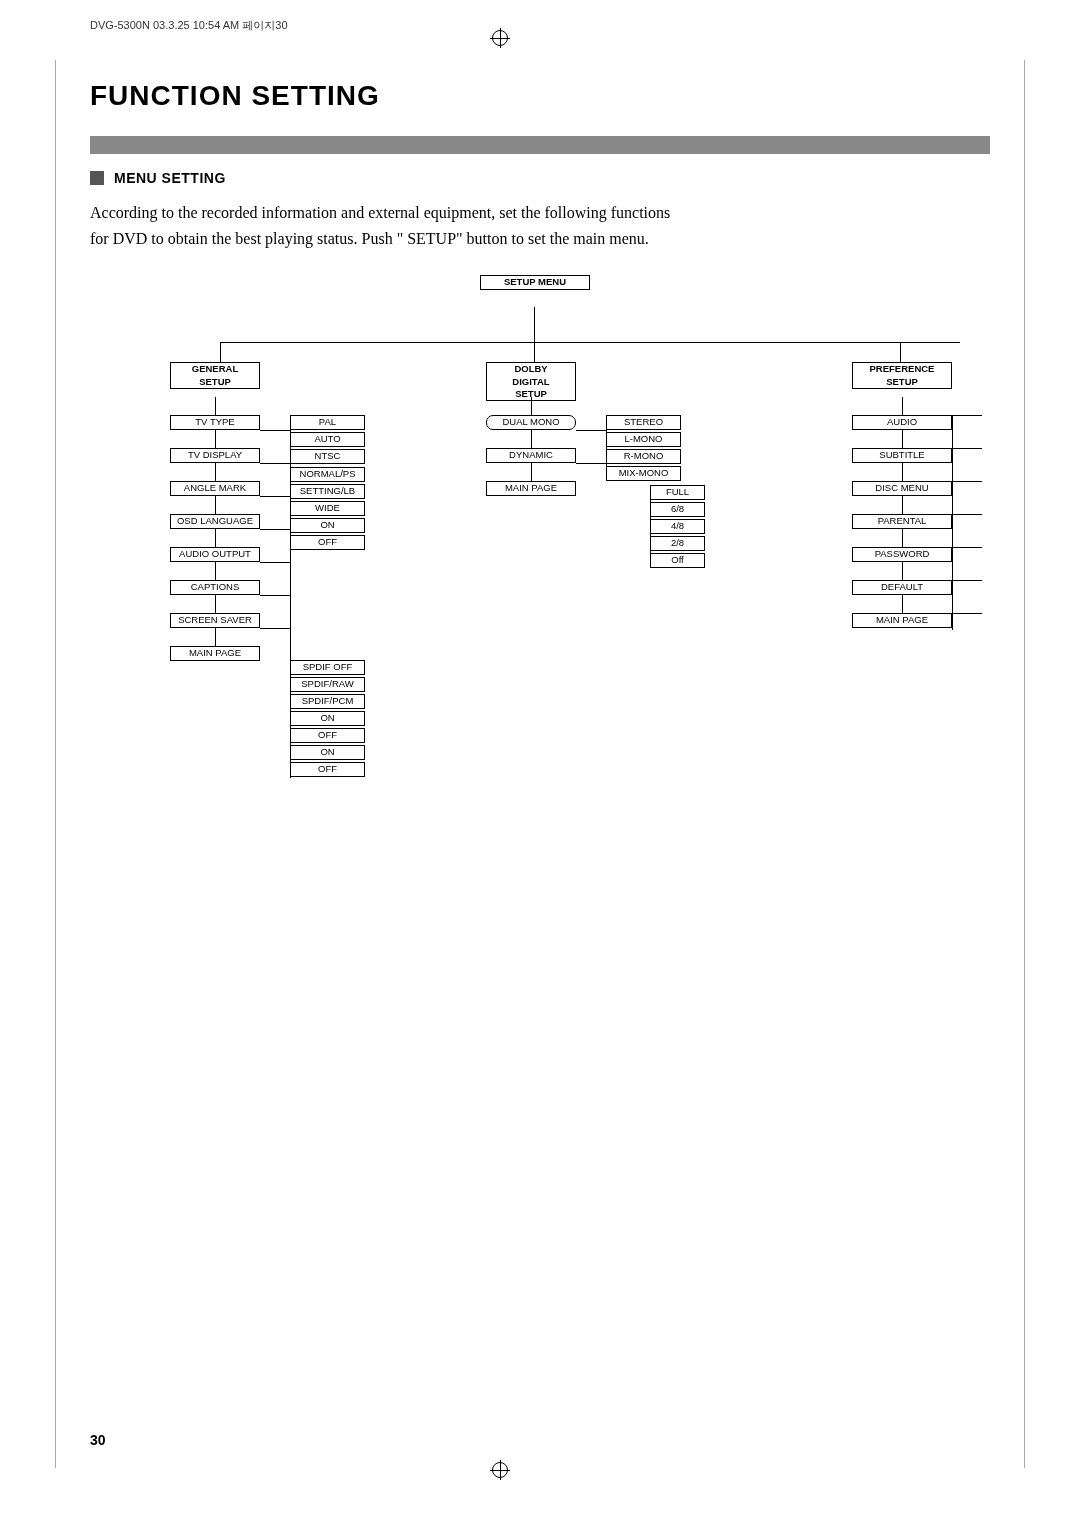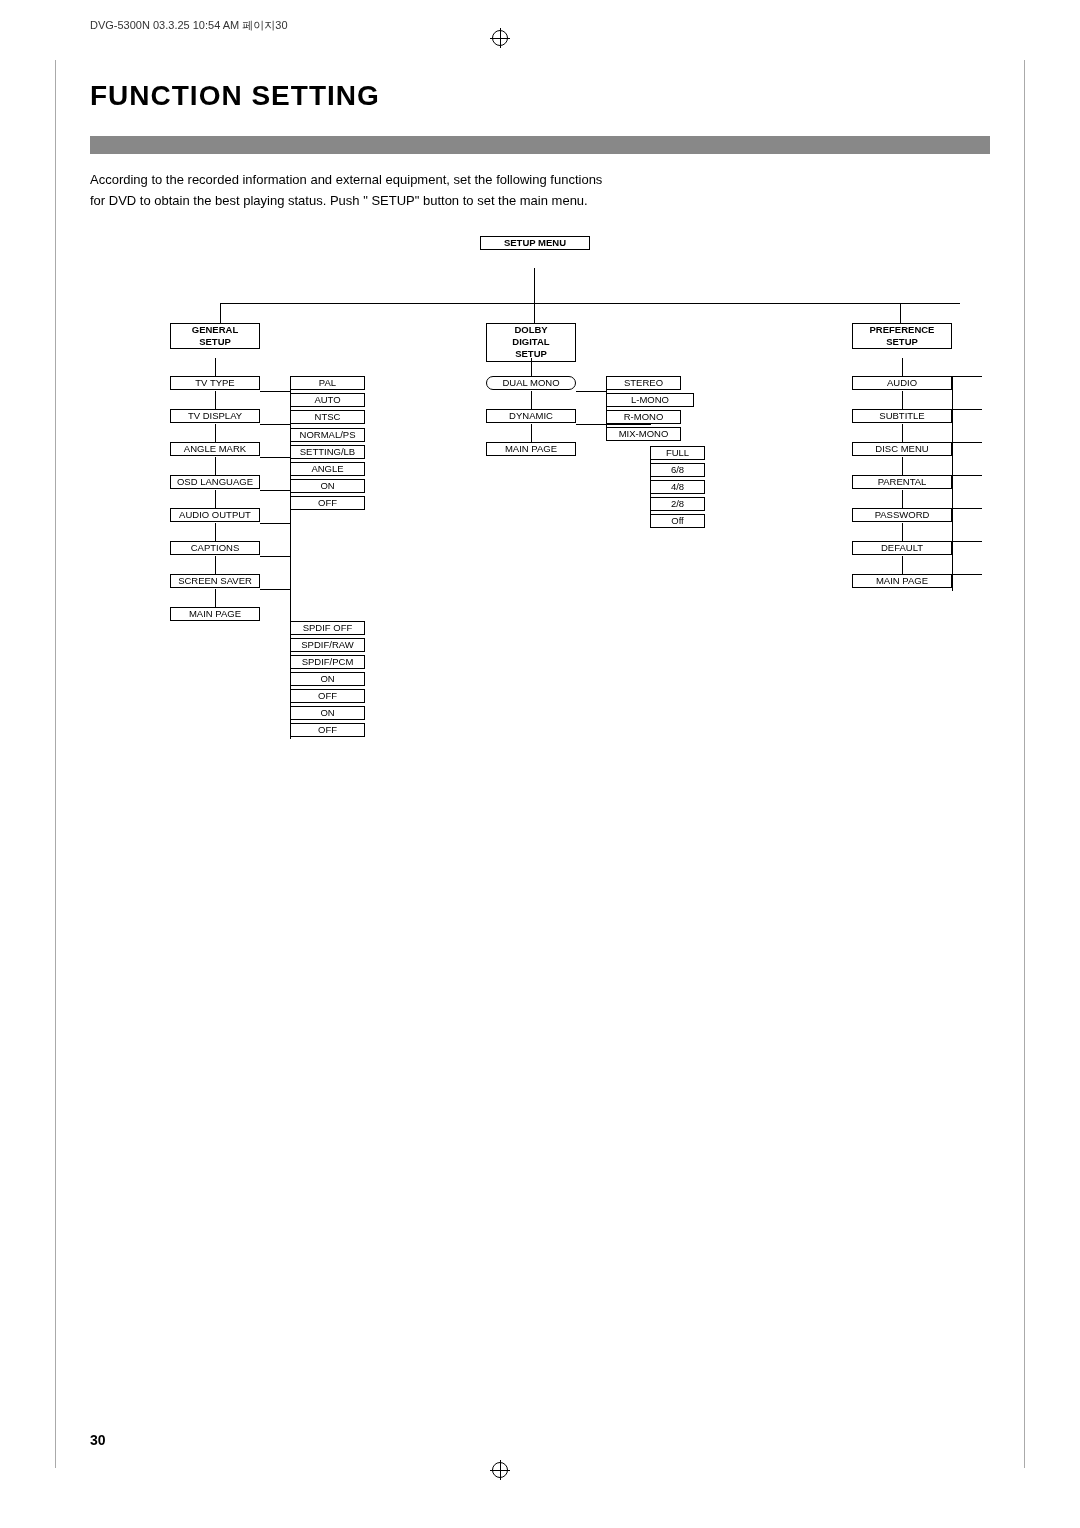--- a/index.html
+++ b/index.html
@@ -114,24 +114,25 @@
 
     .menu-setting-icon {
       width: 14px;
       height: 14px;
       background: #555;
       margin-right: 10px;
       flex-shrink: 0;
     }
 
     .description {
-      font-size: 13px;
+      font-size: 16px;
       line-height: 1.6;
       margin-bottom: 24px;
       max-width: 720px;
+      font-family: Liberation Serif, serif;
     }
 
     
     .diagram {
       position: relative;
       width: 100%;
       height: 780px;
     }
 
     .box {
@@ -182,20 +183,24 @@
 </div>
 
 <div class="page-border-left"></div>
 <div class="page-border-right"></div>
 
 <div class="main-content">
   <h1 class="page-title">FUNCTION SETTING</h1>
 
   <div class="section-bar"></div>
 
+  <div class="menu-setting-header">
+    <div class="menu-setting-icon"></div>
+    <span>MENU SETTING</span>
+  </div>
 
   <div class="description">
     <span>According to the recorded information and external equipment, set the following functions</span><br>
     <span>for DVD to obtain the best playing status. Push " SETUP"  button to set the main menu.</span>
   </div>
 
   <div class="diagram">
 
     <div class="box box-bold" style="top:0; left:390px; width:110px;">SETUP MENU</div>
 
@@ -245,21 +250,21 @@
     <div class="line-h" style="top:155px; left:170px; width:30px;"></div>
 
     <div class="box" style="top:140px; left:200px; width:75px;">PAL</div>
     <div class="box" style="top:157px; left:200px; width:75px;">AUTO</div>
     <div class="box" style="top:174px; left:200px; width:75px;">NTSC</div>
 
     <div class="line-h" style="top:188px; left:170px; width:30px;"></div>
 
     <div class="box" style="top:192px; left:200px; width:75px;">NORMAL/PS</div>
     <div class="box" style="top:209px; left:200px; width:75px;">SETTING/LB</div>
-    <div class="box" style="top:226px; left:200px; width:75px;">ANGLE</div>
+    <div class="box" style="top:226px; left:200px; width:75px;">WIDE</div>
 
     <div class="line-h" style="top:221px; left:170px; width:30px;"></div>
 
     <div class="box" style="top:243px; left:200px; width:75px;">ON</div>
     <div class="box" style="top:260px; left:200px; width:75px;">OFF</div>
 
     <div class="line-h" style="top:254px; left:170px; width:30px;"></div>
 
 
     <div class="line-h" style="top:287px; left:170px; width:30px;"></div>
@@ -283,21 +288,21 @@
     <div class="box" style="top:140px; left:396px; width:90px;border-radius:7px;">DUAL MONO</div>
     <div class="line-v" style="top:155px; left:441px; height:18px;"></div>
 
     <div class="box" style="top:173px; left:396px; width:90px;">DYNAMIC</div>
     <div class="line-v" style="top:188px; left:441px; height:18px;"></div>
 
     <div class="box" style="top:206px; left:396px; width:90px;">MAIN PAGE</div>
 
     <div class="line-h" style="top:155px; left:486px; width:30px;"></div>
     <div class="box" style="top:140px; left:516px; width:75px;">STEREO</div>
-    <div class="box" style="top:157px; left:516px; width:88px;">L-MONO</div>
+    <div class="box" style="top:157px; left:516px; width:75px;">L-MONO</div>
     <div class="box" style="top:174px; left:516px; width:75px;">R-MONO</div>
     <div class="box" style="top:191px; left:516px; width:75px;">MIX-MONO</div>
     <div class="line-v" style="top:140px; left:516px; height:65px;"></div>
 
     <div class="line-h" style="top:188px; left:486px; width:75px;"></div>
     <div class="box" style="top:210px; left:560px; width:55px;">FULL</div>
     <div class="box" style="top:227px; left:560px; width:55px;">6/8</div>
     <div class="box" style="top:244px; left:560px; width:55px;">4/8</div>
     <div class="box" style="top:261px; left:560px; width:55px;">2/8</div>
     <div class="box" style="top:278px; left:560px; width:55px;">Off</div>

